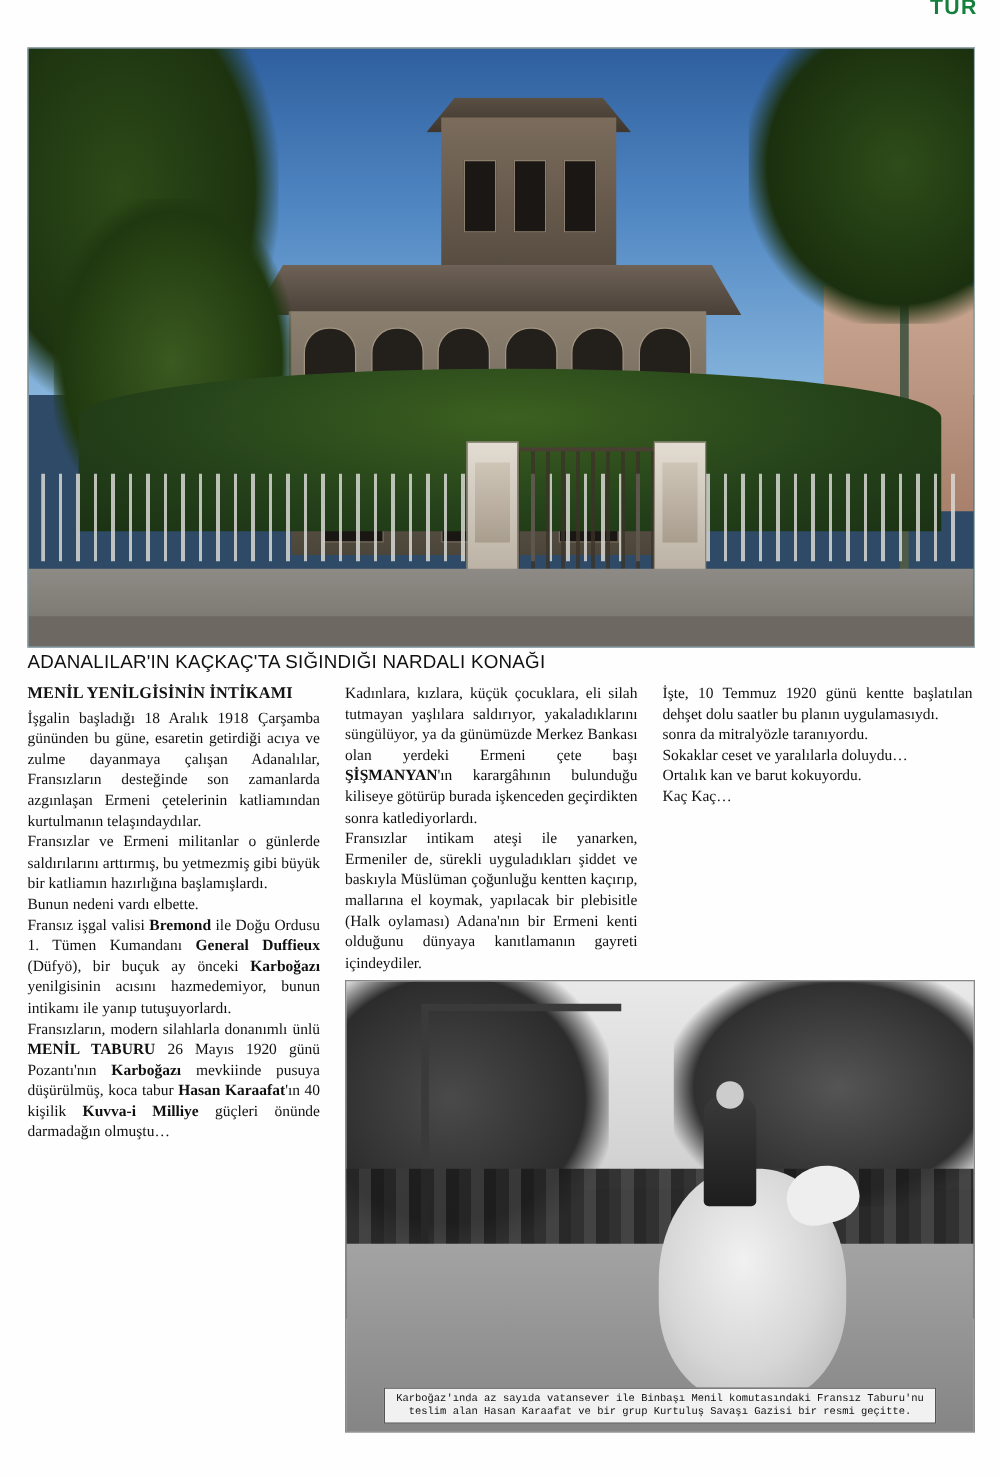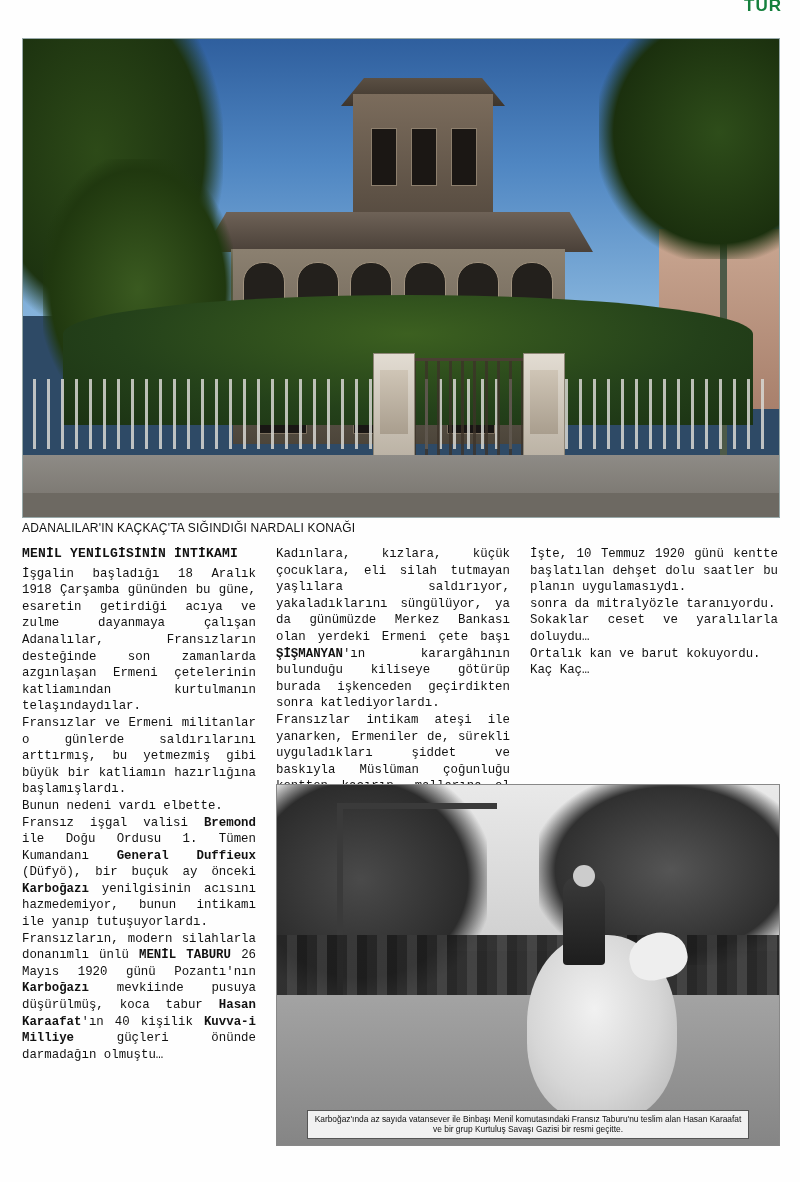--- a/index.html
+++ b/index.html
@@ -184,29 +184,29 @@
     position: absolute;
     right: 52px; top: 150px; width: 7px; height: 300px;
     background: #4d5a48;
   }
 
   .photo-caption {
     position: absolute;
     left: 22px;
     top: 521px;
     font-family: "Liberation Sans", sans-serif;
-    font-size: 12px;
+    font-size: 15px;
     letter-spacing: 0.2px;
     color: #111;
   }
 
   
   .col {
     position: absolute;
-    font-family: Liberation Mono, monospace;
+    font-family: Liberation Serif, serif;
     font-size: 12.4px;
     line-height: 16.6px;
     text-align: justify;
     color: #111;
   }
   .col p { margin: 0 0 0 0; }
   .col1 { left: 22px;  top: 546px; width: 234px; }
   .col2 { left: 276px; top: 546px; width: 234px; }
   .col3 { left: 530px; top: 546px; width: 248px; }
 
@@ -283,21 +283,21 @@
   .photo2-caption {
     position: absolute;
     left: 30px; right: 30px; bottom: 6px;
     background: rgba(250,250,250,0.92);
     border: 1px solid #555;
     font-size: 8.4px;
     line-height: 10.6px;
     text-align: center;
     padding: 3px 4px;
     color: #111;
-    font-family: Liberation Sans, sans-serif;
+    font-family: Liberation Mono, monospace;
   }
   .footer-note {
     position: absolute;
     left: 276px;
     top: 1152px;
     font-size: 8px;
     color: #7d7d7d;
     letter-spacing: 0.3px;
   }
 </style>

